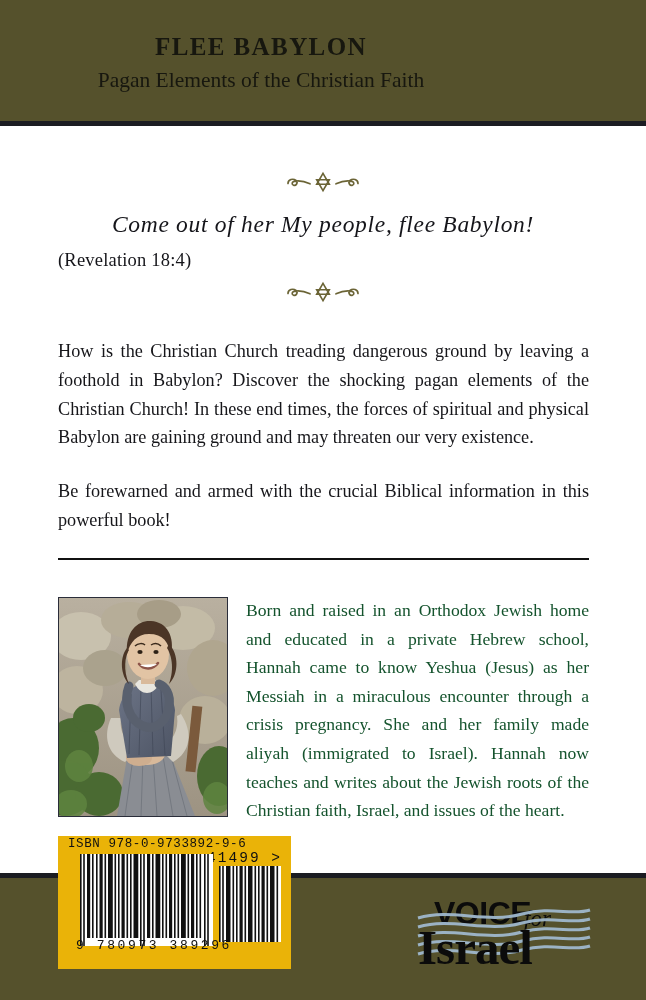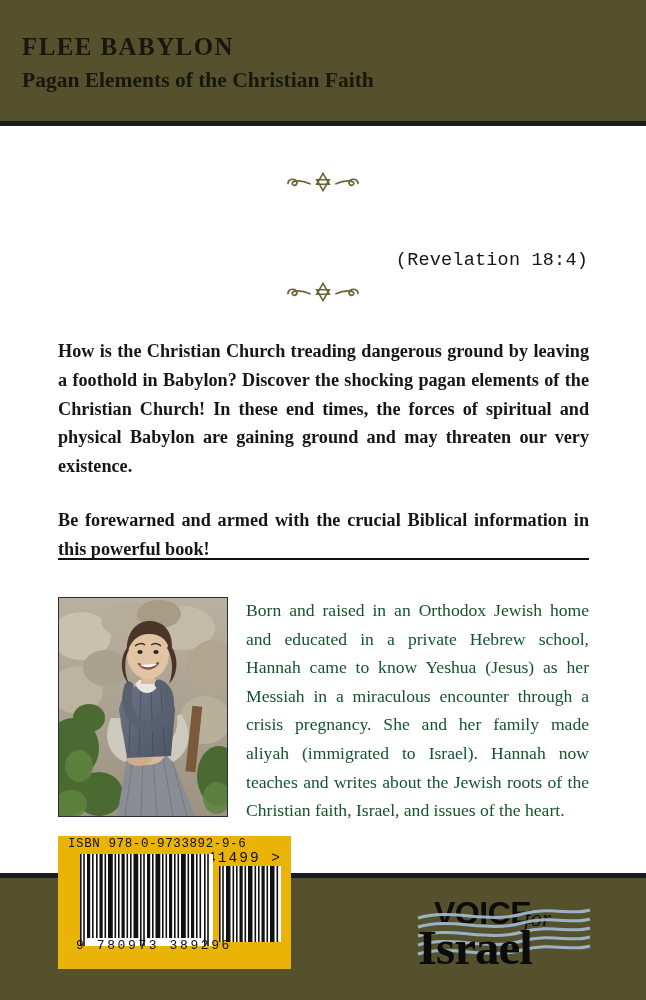--- a/index.html
+++ b/index.html
@@ -30,36 +30,35 @@
     position: absolute;
     left: 0; top: 121px;
     width: 646px;
     height: 5px;
     background: #1b1c22;
   }
   .title-block {
     position: absolute;
     left: 0; top: 32px;
     width: 522px;
-    text-align: left;
-    padding-left: 22px;
+    text-align: center;
   }
   .book-title {
     font-family: "Liberation Serif", serif;
     font-size: 25px;
     font-weight: bold;
     letter-spacing: 1.4px;
     color: #17170f;
     line-height: 1.18;
     margin: 0;
   }
   .book-subtitle {
     font-family: "Liberation Serif", serif;
     font-size: 21.5px;
-    font-weight: bold;
+    font-weight: normal;
     color: #17170f;
     line-height: 1.2;
     margin: 6px 0 0 0;
   }
 
   
   .body-area {
     position: absolute;
     left: 0; top: 126px;
     width: 646px;
@@ -88,42 +87,40 @@
     font-style: italic;
     font-size: 23.5px;
     color: #15151a;
     letter-spacing: 0.7px;
     line-height: 1.25;
   }
   .quote-ref {
     position: absolute;
     left: 58px; top: 124px;
     width: 530px;
-    text-align: right;
-    font-family: Liberation Mono, monospace;
+    font-family: Liberation Serif, serif;
     font-size: 18.5px;
     color: #15151a;
     letter-spacing: 0.2px;
   }
 
   
   .desc-block {
     position: absolute;
     left: 58px; top: 211px;
     width: 531px;
   }
   .para {
     font-family: "Liberation Serif", serif;
     font-size: 18.2px;
     color: #16161a;
     text-align: justify;
     line-height: 28.8px;
     margin: 0 0 25px 0;
     hyphens: manual;
-    font-weight: bold;
   }
   .para:last-child { margin-bottom: 14px; }
 
   
   .divider {
     position: absolute;
     left: 58px; top: 432px;
     width: 531px;
     height: 2px;
     background: #111111;
@@ -243,20 +240,21 @@
           <path d="M3 13.5 C3 9.5, 8 8, 11 10.5 C13.5 12.6, 11 16, 8.5 15.2 C6.5 14.6, 6.8 11.8, 9 11.3 C14 10.2, 20 11.5, 25 13.8"></path>
           <path d="M73 13.5 C73 9.5, 68 8, 65 10.5 C62.5 12.6, 65 16, 67.5 15.2 C69.5 14.6, 69.2 11.8, 67 11.3 C62 10.2, 56 11.5, 51 13.8"></path>
         </g>
         <g fill="none" stroke="#6b6436" stroke-width="1.6">
           <path d="M38 3.4 L44.3 14.3 L31.7 14.3 Z"></path>
           <path d="M38 20.6 L31.7 9.7 L44.3 9.7 Z"></path>
         </g>
       </svg>
     </div>
 
+    <div class="quote">Come out of her My people, flee Babylon!</div>
     <div class="quote-ref">(Revelation 18:4)</div>
 
     <div class="ornament orn-bottom">
       <svg width="76" height="24" viewBox="0 0 76 24">
         <g fill="none" stroke="#6b6436" stroke-width="1.7" stroke-linecap="round">
           <path d="M3 13.5 C3 9.5, 8 8, 11 10.5 C13.5 12.6, 11 16, 8.5 15.2 C6.5 14.6, 6.8 11.8, 9 11.3 C14 10.2, 20 11.5, 25 13.8"></path>
           <path d="M73 13.5 C73 9.5, 68 8, 65 10.5 C62.5 12.6, 65 16, 67.5 15.2 C69.5 14.6, 69.2 11.8, 67 11.3 C62 10.2, 56 11.5, 51 13.8"></path>
         </g>
         <g fill="none" stroke="#6b6436" stroke-width="1.6">
           <path d="M38 3.4 L44.3 14.3 L31.7 14.3 Z"></path>

